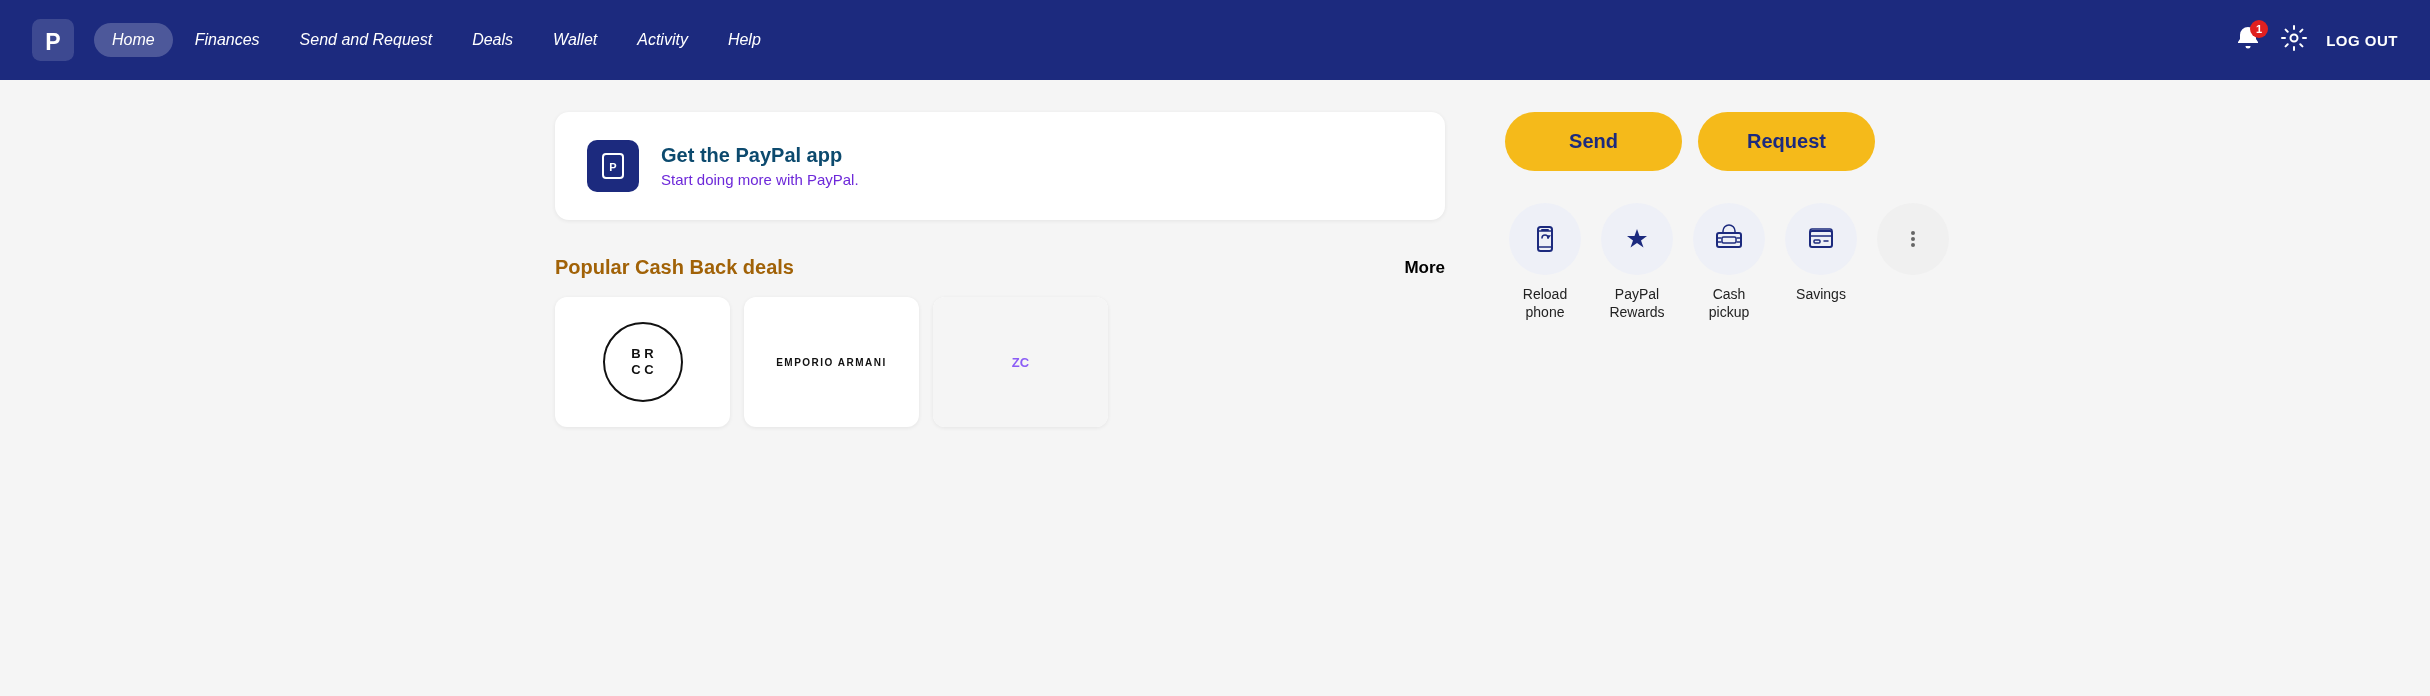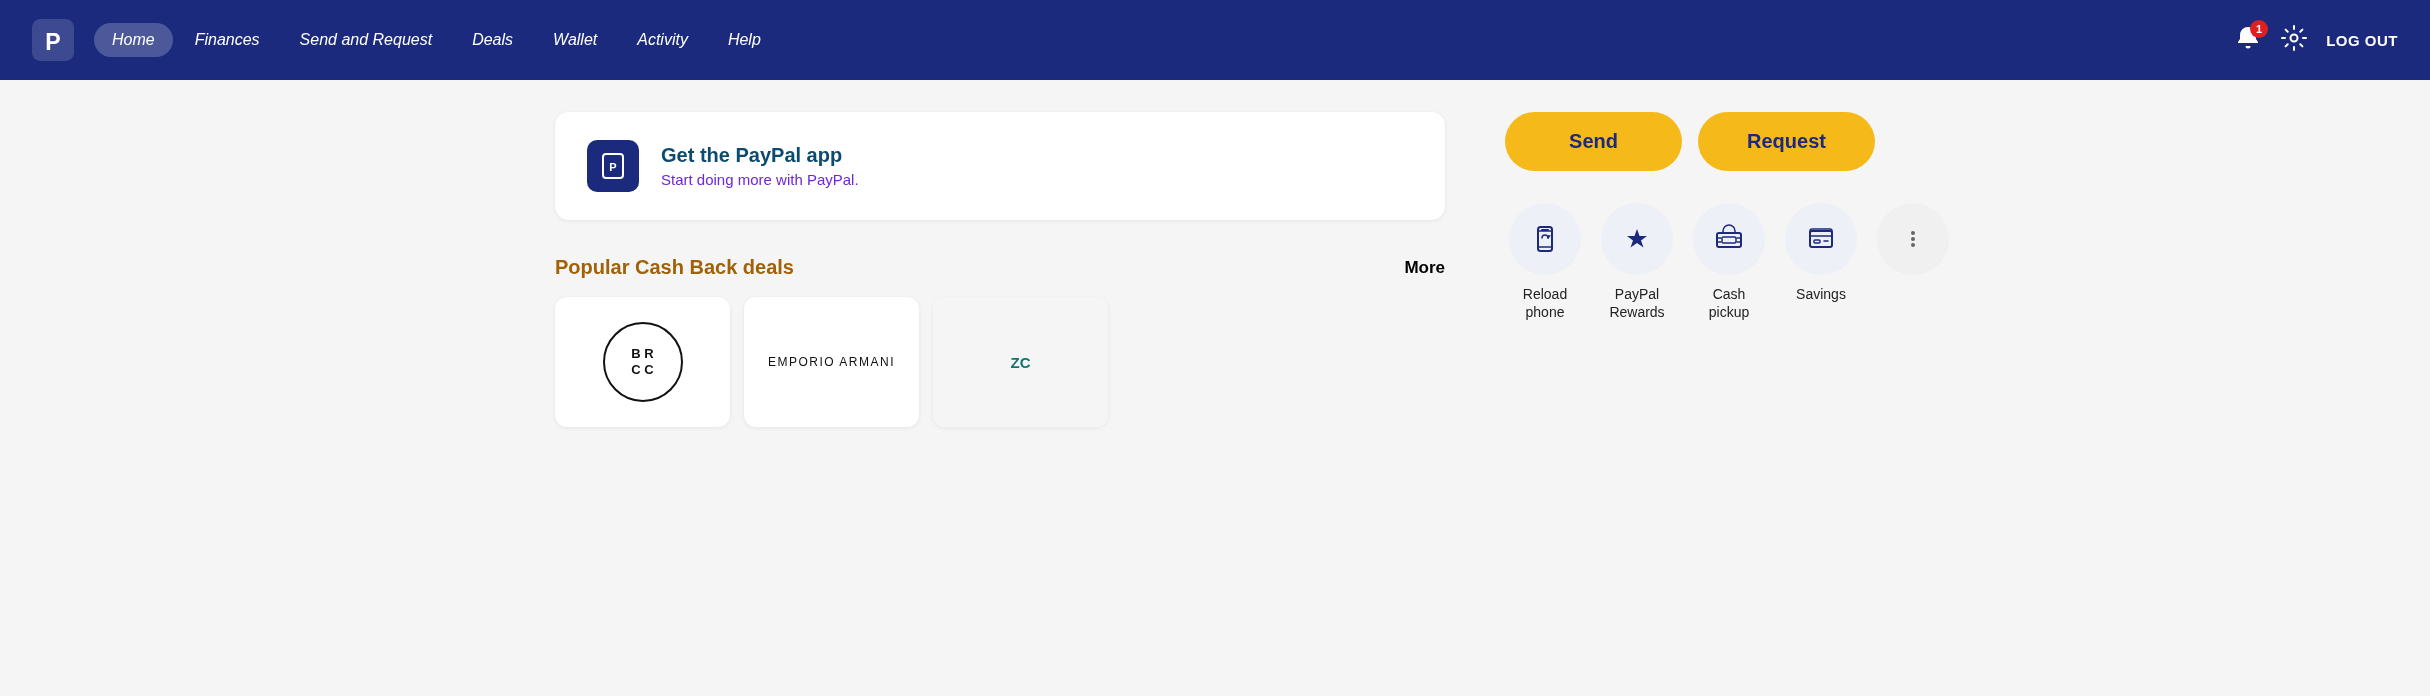--- a/index.html
+++ b/index.html
@@ -144,21 +144,21 @@
       box-shadow: 0 1px 4px rgba(0,0,0,0.07);
     }
     
     .brand-biglots {
       font-size: 22px; font-weight: 900; color: #d94f10; text-align: center; line-height: 1.1; padding: 8px;
     }
     .brand-biglots span { color: #1c2a7e; font-size: 13px; }
     .brand-brcc {
       font-size: 13px; font-weight: 700; color: #111; text-align: center; border: 2.5px solid #111; border-radius: 50%; width: 80px; height: 80px; display: flex; align-items: center; justify-content: center; line-height: 1.2;
     }
-    .brand-armani { font-size: 12px; font-weight: 400; color: #111; letter-spacing: 1.5px; text-align: center; }
+    .brand-armani { font-size: 10px; font-weight: 700; color: #111; letter-spacing: 1.5px; text-align: center; }
     .brand-last { background: #eee; width: 100%; height: 100%; display: flex; align-items: center; justify-content: center; }
 
     
     .action-buttons {
       display: flex;
       gap: 16px;
       margin-bottom: 32px;
     }
     .btn-send, .btn-request {
       flex: 1;
@@ -266,21 +266,21 @@
     </div>
     <div class="cashback-row">
       <div class="cashback-item">
         <div class="brand-brcc">B R<br>C C</div>
       </div>
       <div class="cashback-item">
         <div class="brand-armani">EMPORIO ARMANI</div>
       </div>
       <div class="cashback-item">
         <div class="brand-last" style="background:#f5f5f5;">
-          <span style="font-size:15px;font-weight:700;color:#0f766e;text-align:right;">ZC</span>
+          <span style="font-size:13px;font-weight:700;color:#8b5cf6;text-align:right;">ZC</span>
         </div>
       </div>
     </div>
   </div>
 
   <div class="right-panel">
 
     <div class="action-buttons">
       <button class="btn-send">Send</button>
       <button class="btn-request">Request</button>

